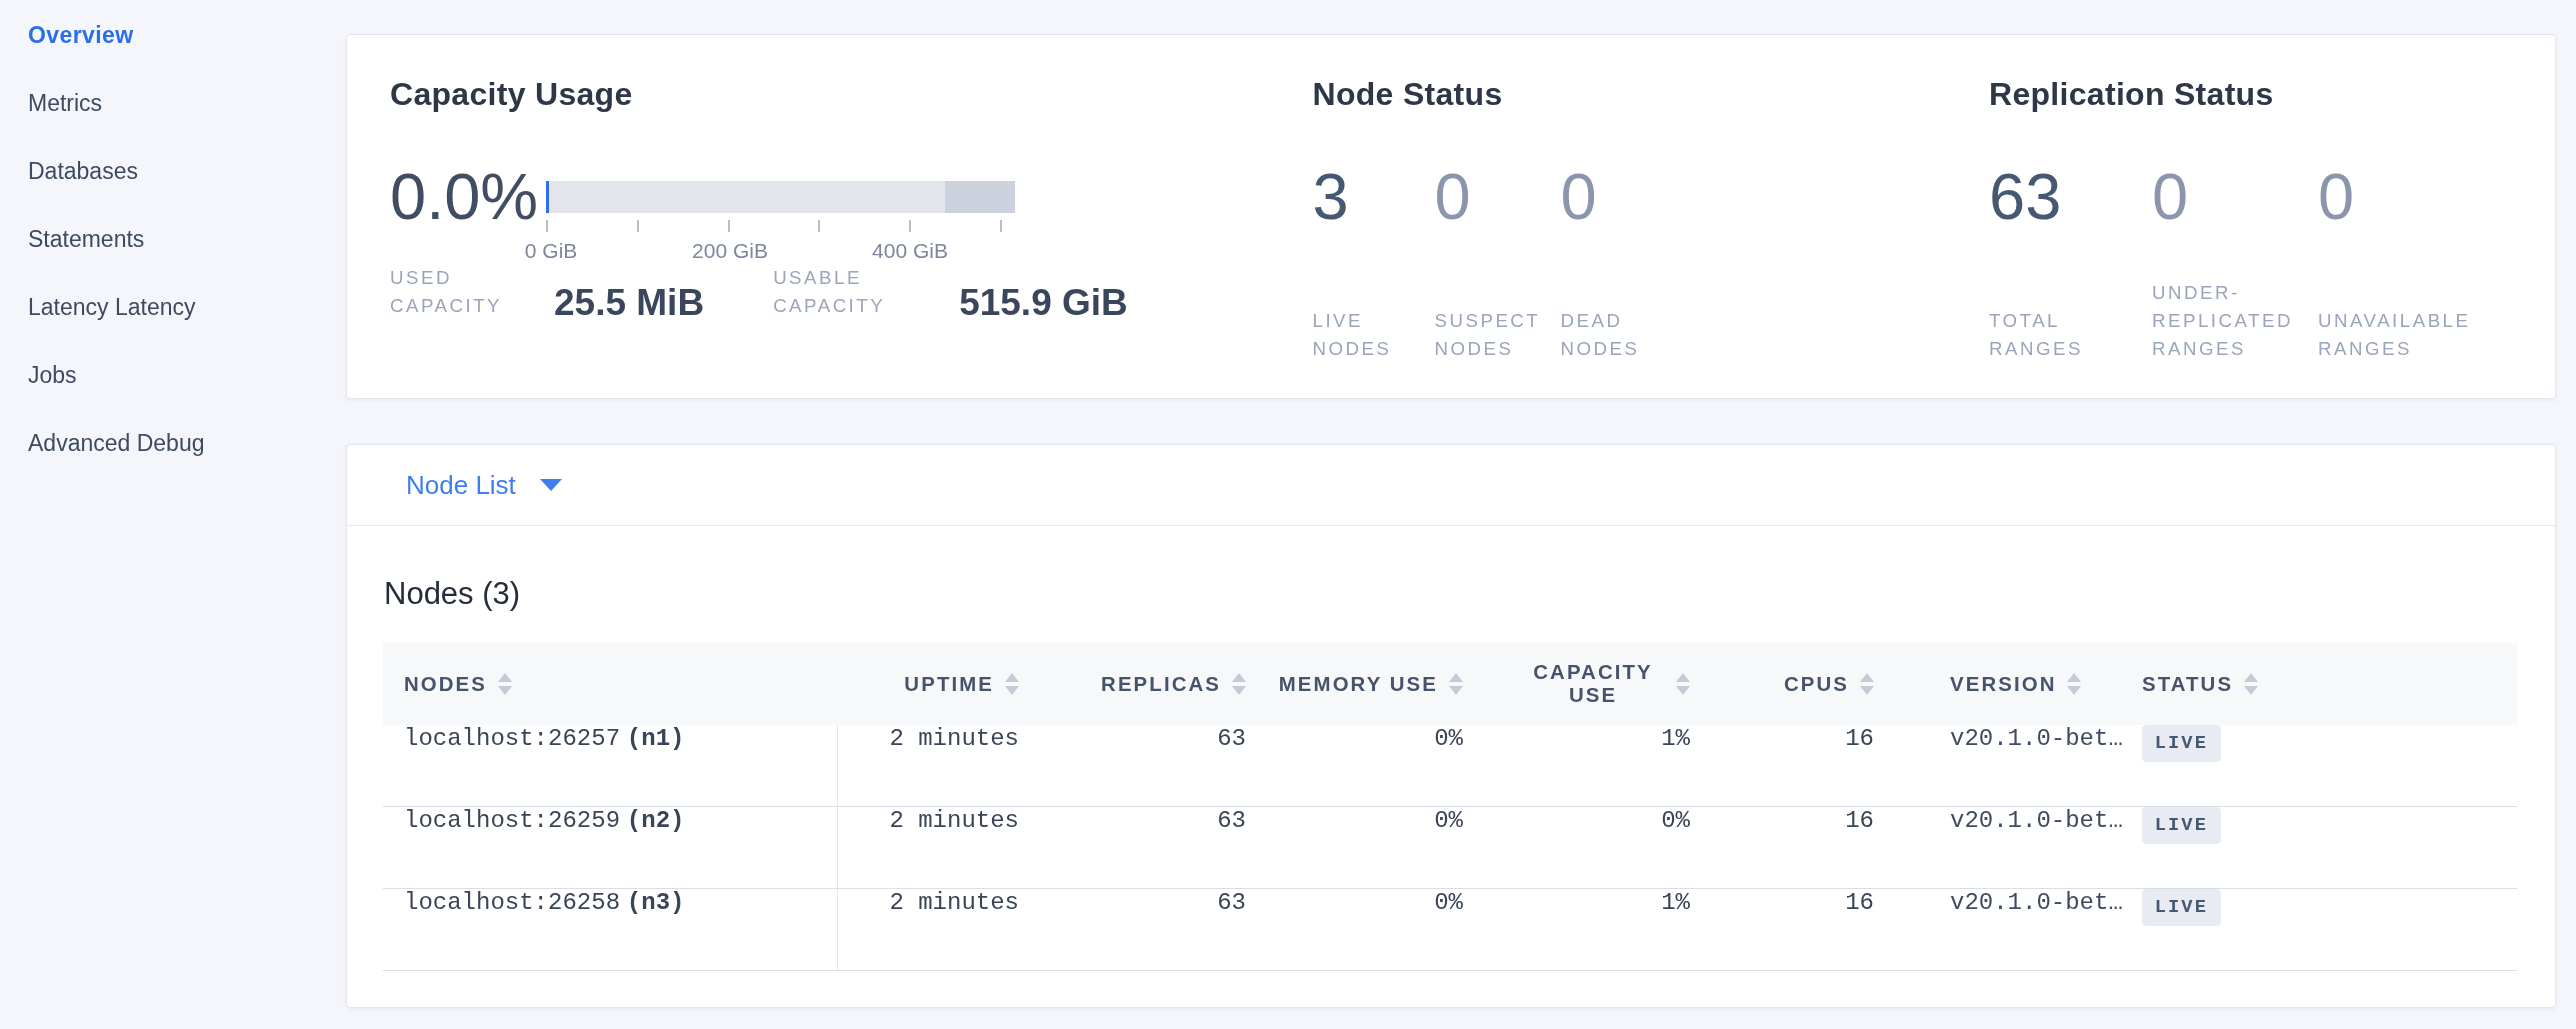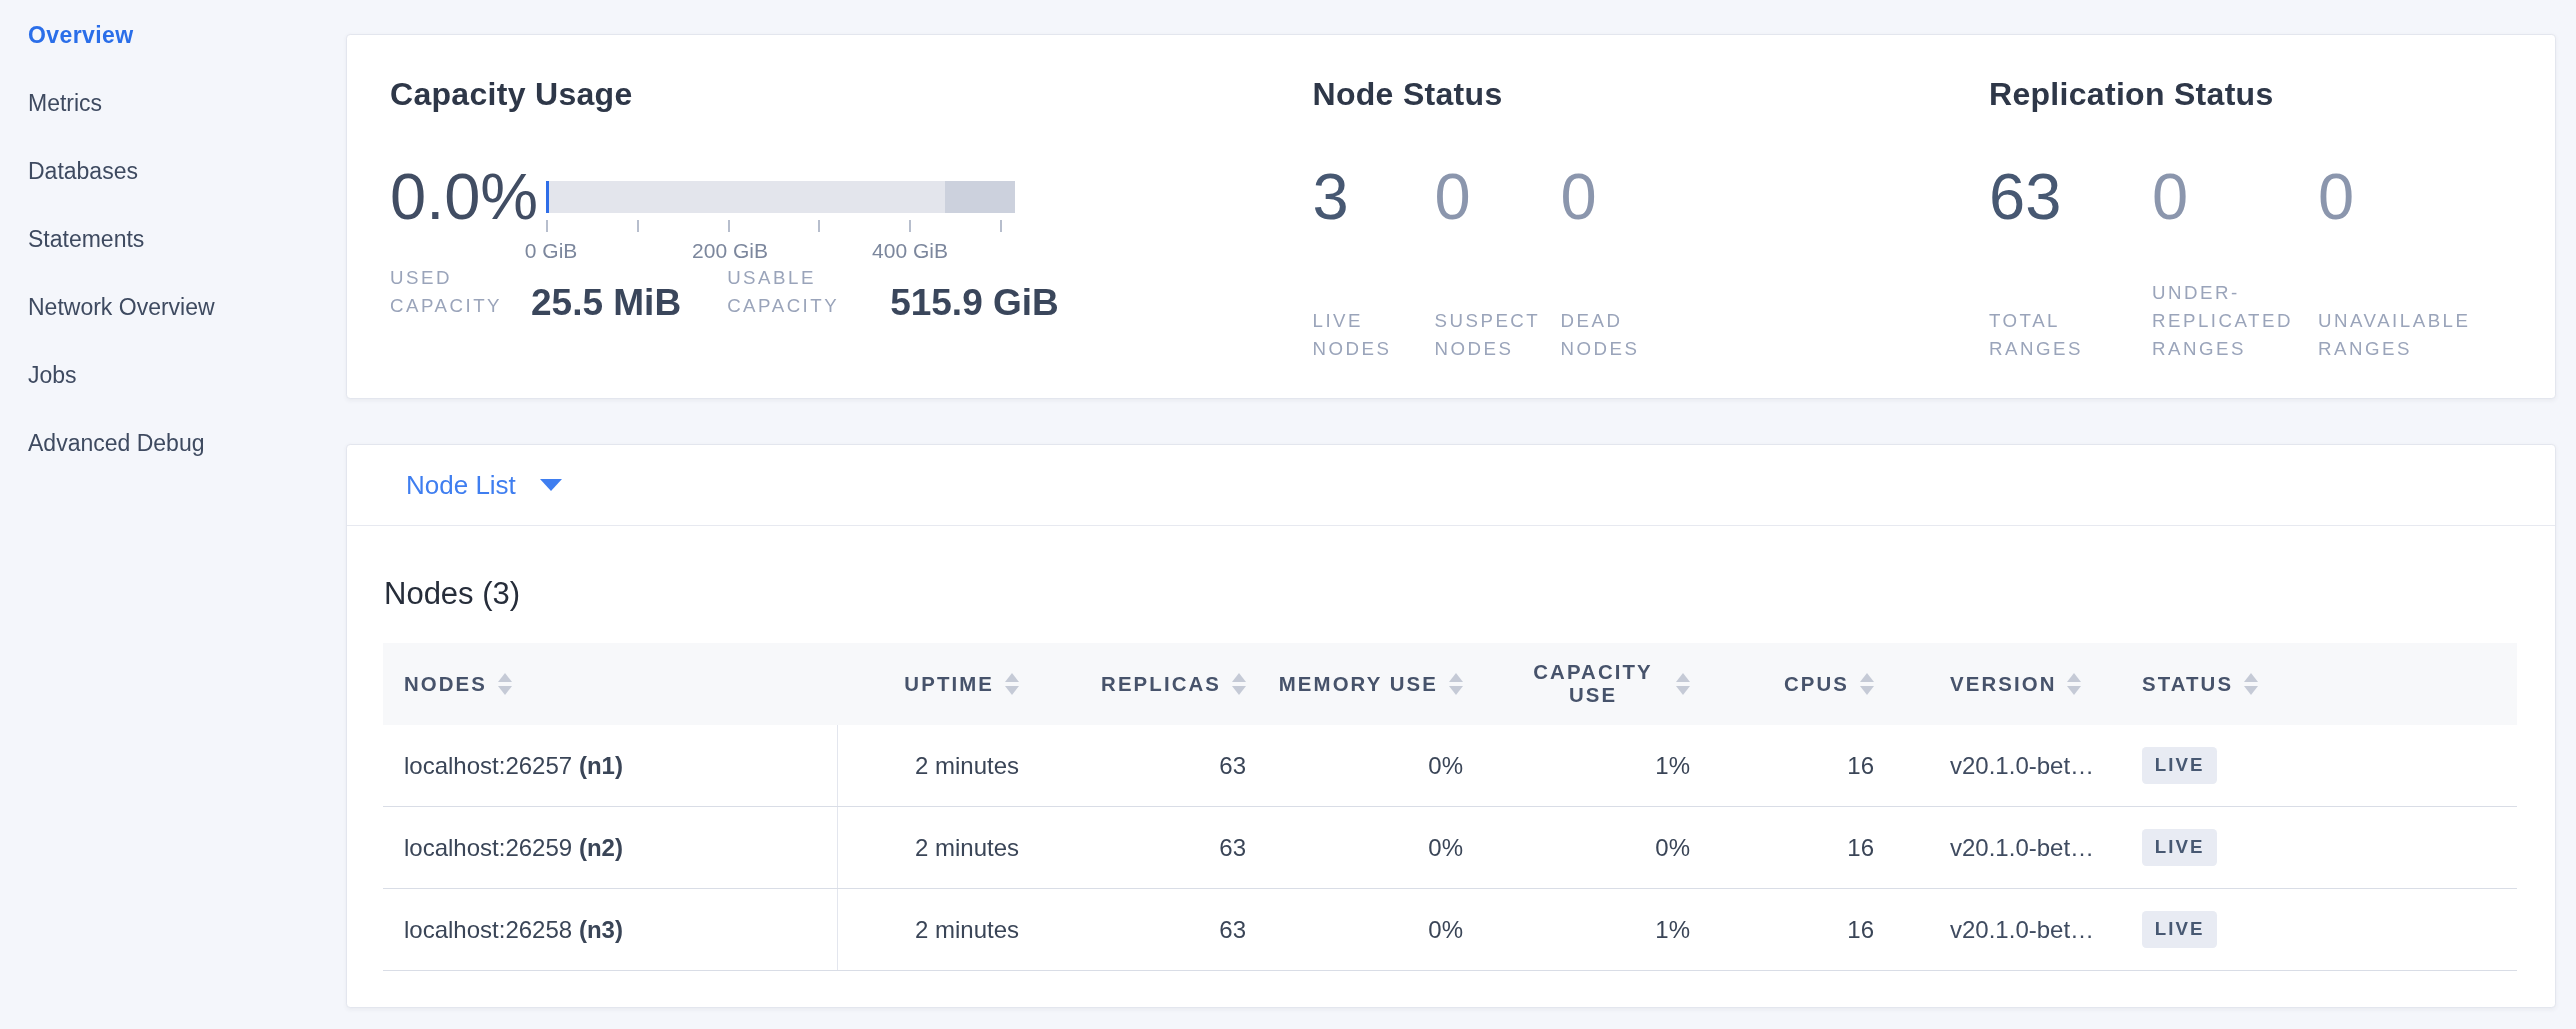--- a/index.html
+++ b/index.html
@@ -49,21 +49,21 @@
   .cap-bar-other { position:absolute; right:0; top:0; width:70px; height:32px; background:#ccd1dd; }
   .cap-bar-used  { position:absolute; left:0;  top:0; width:3.4px;  height:32px; background:#2f6ee8; }
   .cap-axis { position:relative; height:51px; }
   .tickmark { position:absolute; top:6.8px; width:1.7px; height:12px; background:#b7becd; }
   .ticklabel {
     position:absolute; top:25.5px; transform:translateX(-50%);
     font-size:21px; color:#7c879d; white-space:nowrap;
   }
 
   
-  .stats-row { display:flex; align-items:flex-end; }
+  .stats-row { display:flex; align-items:flex-end;gap:23px; }
   .stat-label {
     font-size:18.7px; line-height:28px; color:#9aa4ba;
     letter-spacing:2.5px; text-transform:uppercase;
   }
   .stat-biglabel { width:129px; }
   .stat-biglabel2 { width:151px; }
   .stat-bigvalue { font-size:37px; line-height:34px; font-weight:bold; color:#3a465b; margin:0 46px 0 12px; white-space:nowrap; }
 
   .stat-col { display:flex; flex-direction:column; justify-content:space-between; }
   .stat-number { font-size:65px; line-height:61px; font-weight:500; color:#475872; }
@@ -109,40 +109,40 @@
   .sort-icon { display:inline-flex; flex-direction:column; margin-left:11px; }
   .sort-icon .up {
     width:0; height:0; border-left:7.6px solid transparent; border-right:7.6px solid transparent;
     border-bottom:9.3px solid #c5cad6; margin-bottom:4.2px;
   }
   .sort-icon .dn {
     width:0; height:0; border-left:7.6px solid transparent; border-right:7.6px solid transparent;
     border-top:9.3px solid #c5cad6;
   }
   .tbody-row { height:82px; border-bottom:0.8px solid #d9dde6; font-size:24px; color:#3a4557; }
-  .td { display:flex; align-items:center; justify-content:flex-end; white-space:nowrap; }
+  .td { display:flex; align-items:flex-start; justify-content:flex-end; white-space:nowrap;font-family:Liberation Mono, monospace; }
   .td-left { justify-content:flex-start; }
   .td-nodes { padding-left:21px; border-right:0.8px solid #e3e6ee; }
   .td-nodes b { margin-left:6.8px; }
   .td-version { padding-left:76px; color:#3f4b60; }
   .td-status  { padding-left:64px; }
   .status-badge {
     background:#e8ebf3; color:#475872; font-size:18.7px; font-weight:bold;
     letter-spacing:2.1px; border-radius:4.2px; padding:9.3px 12.7px; line-height:18.7px;
   }
 </style>
 </head>
 <body>
 
 <nav class="sidebar">
   <div class="sidebar-item active">Overview</div>
   <div class="sidebar-item">Metrics</div>
   <div class="sidebar-item">Databases</div>
   <div class="sidebar-item">Statements</div>
-  <div class="sidebar-item">Network Overview</div>
+  <div class="sidebar-item">Latency Latency</div>
   <div class="sidebar-item">Jobs</div>
   <div class="sidebar-item">Advanced Debug</div>
 </nav>
 
 <div class="main">
 
   <div class="card summary-card">
 
     <div class="section section-capacity">
       <div class="section-title">Capacity Usage</div>

